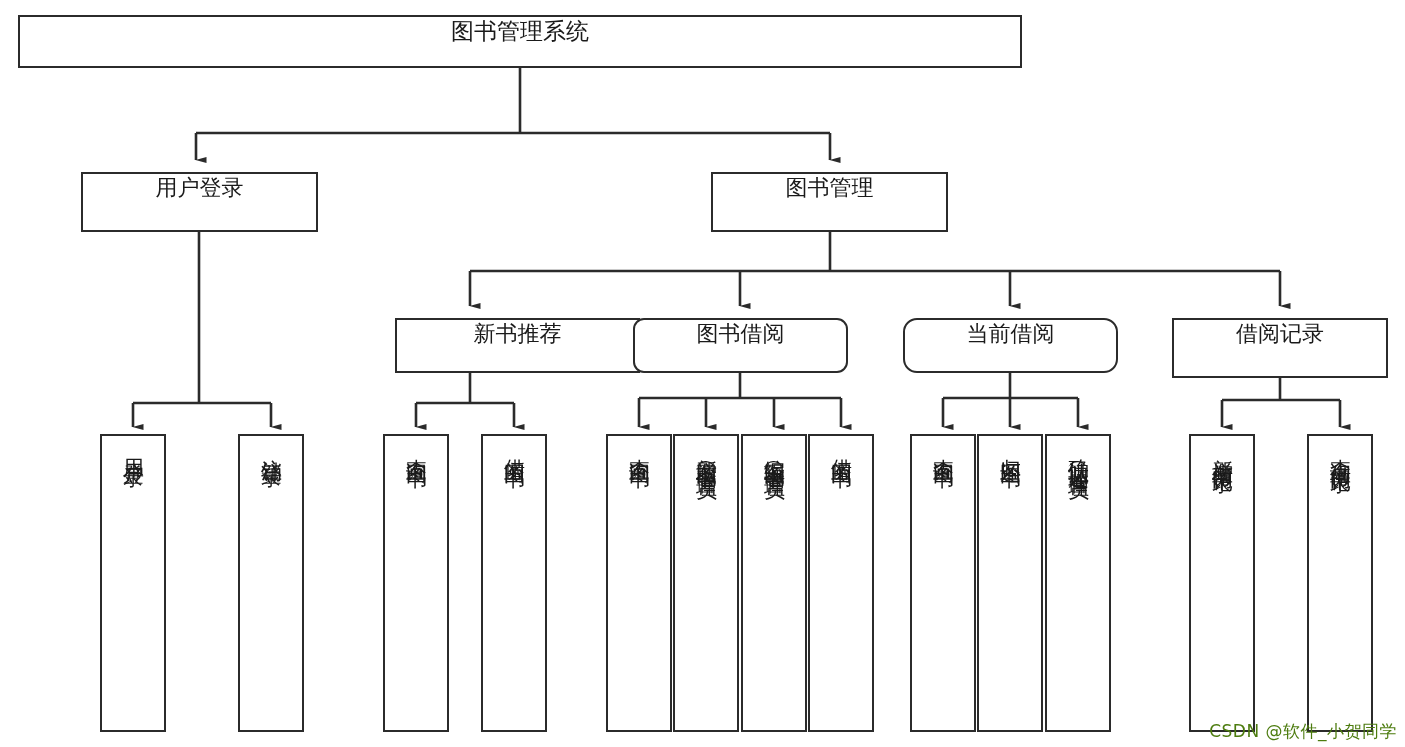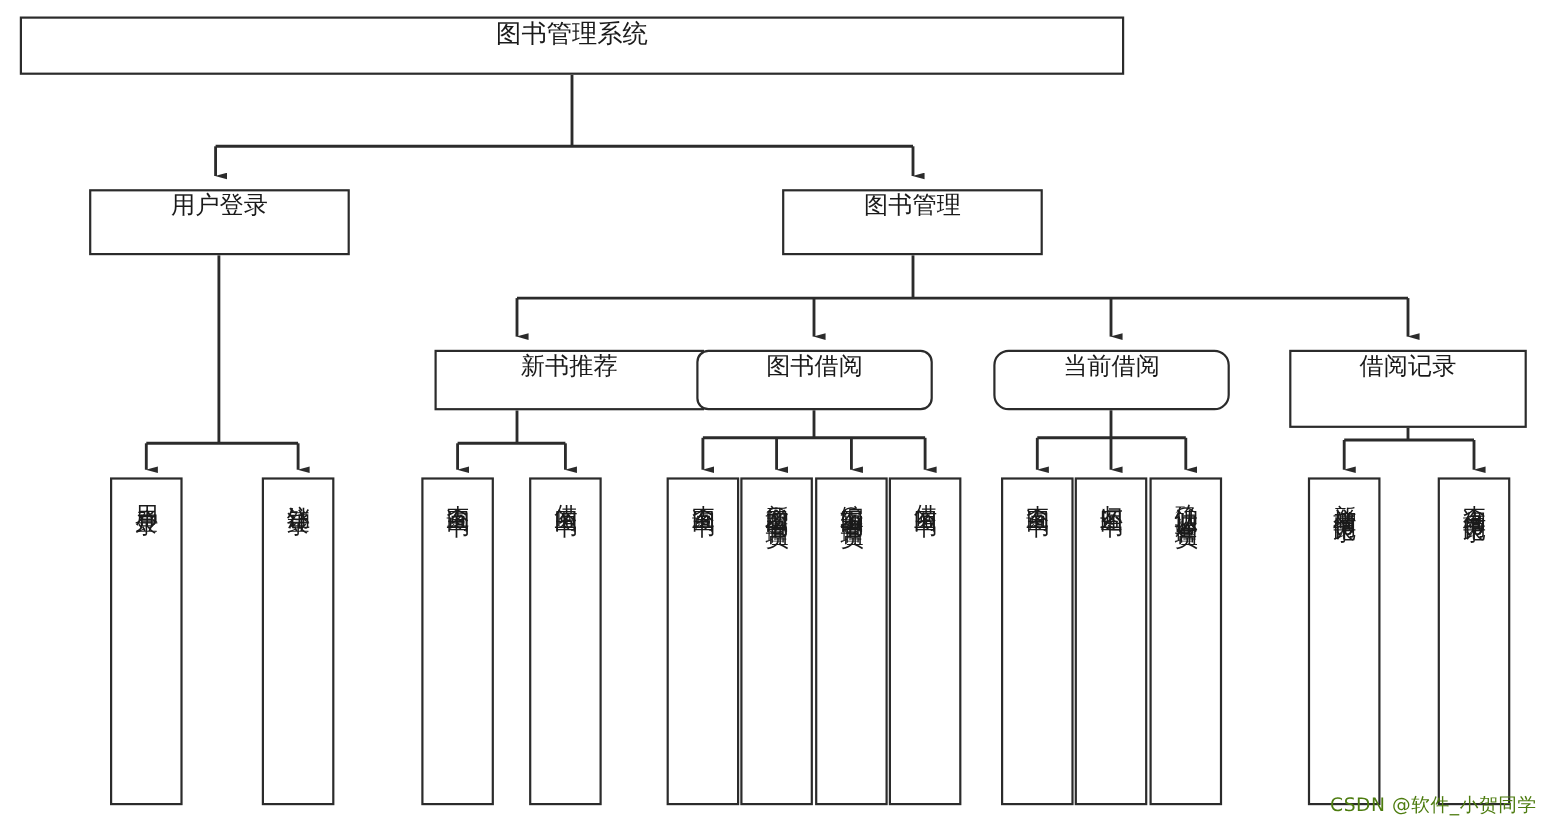--- a/index.html
+++ b/index.html
@@ -138,21 +138,21 @@
 
   <div class="node lvl3" style="left:363px; top:318px; width:245px; height:55px;margin-left:32px;">
     <span>新书推荐</span>
   </div>
   <div class="node lvl3" style="left:633px; top:318px; width:215px; height:55px;border-radius:11px;">
     <span>图书借阅</span>
   </div>
   <div class="node lvl3" style="left:903px; top:318px; width:215px; height:55px;border-radius:14px;">
     <span>当前借阅</span>
   </div>
-  <div class="node lvl3" style="left:1172px; top:318px; width:216px; height:71px;">
+  <div class="node lvl3" style="left:1172px; top:318px; width:216px; height:60px;">
     <span>借阅记录</span>
   </div>
 
   <div class="node leaf" style="left:100px; top:434px; width:66px; height:298px;">
     <span class="vtext">用户登录</span>
   </div>
   <div class="node leaf" style="left:238px; top:434px; width:66px; height:298px;">
     <span class="vtext">注销登录</span>
   </div>
 

